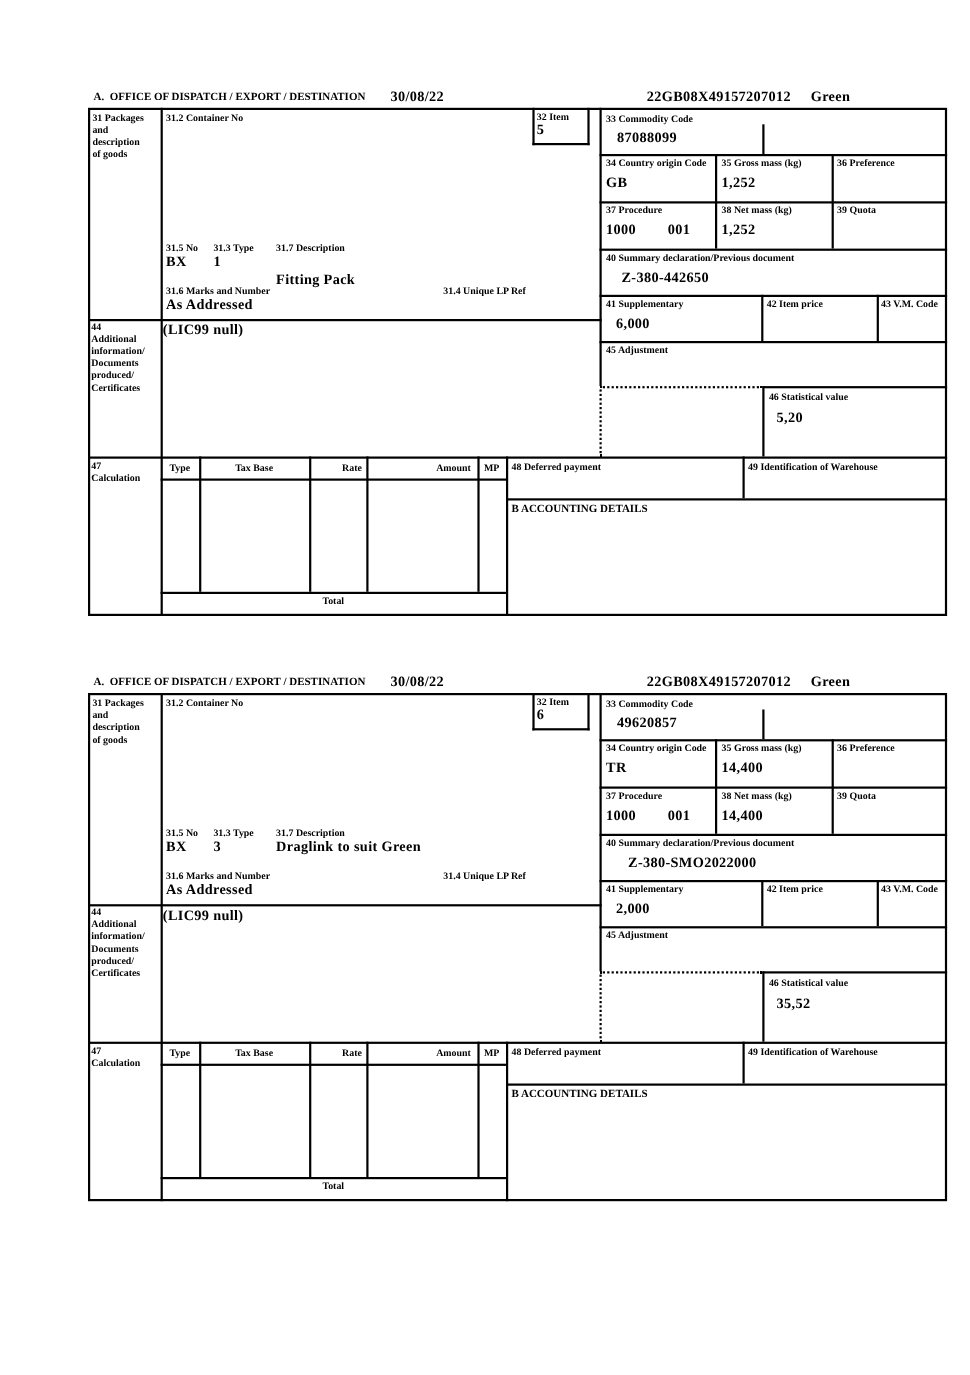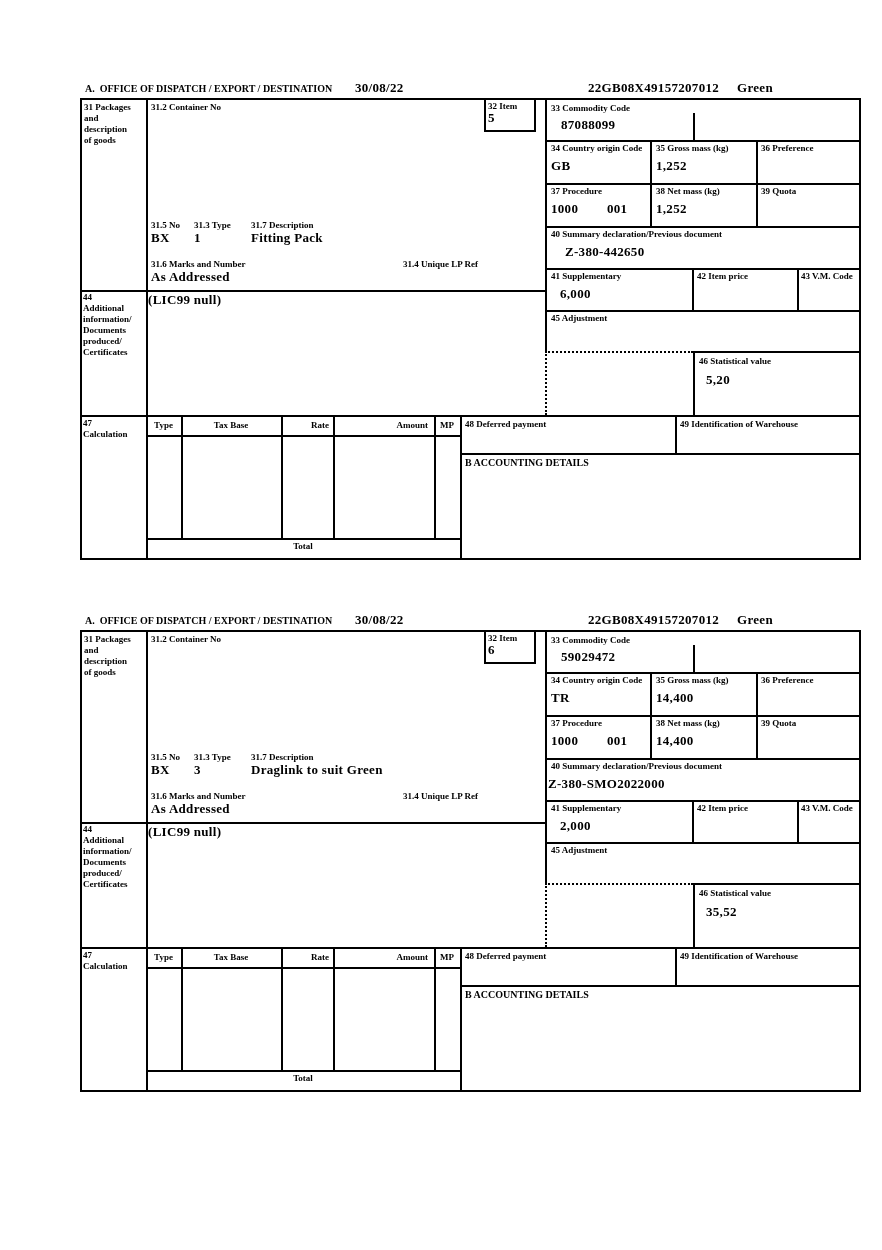--- a/index.html
+++ b/index.html
@@ -84,21 +84,21 @@
     <div class="lbl" style="left:681px;top:106px;">39 Quota</div>
     <div class="val" style="left:471px;top:121px;">1000</div>
     <div class="val" style="left:527px;top:121px;">001</div>
     <div class="val" style="left:576px;top:121px;">1,252</div>
 
     <div class="lbl" style="left:71px;top:140px;">31.5 No</div>
     <div class="lbl" style="left:114px;top:140px;">31.3 Type</div>
     <div class="lbl" style="left:171px;top:140px;">31.7 Description</div>
     <div class="val" style="left:71px;top:150px;">BX</div>
     <div class="val" style="left:114px;top:150px;">1</div>
-    <div class="val" style="left:171px;top:150px;">Fitting Pack</div>
+    <div class="val" style="left:171px;top:166px;">Fitting Pack</div>
 
     <div class="lbl" style="left:71px;top:179px;">31.6 Marks and Number</div>
     <div class="lbl" style="left:323px;top:179px;">31.4 Unique LP Ref</div>
     <div class="val" style="left:71px;top:189px;">As Addressed</div>
 
     <div class="lbl" style="left:471px;top:149px;">40 Summary declaration/Previous document</div>
     <div class="val" style="left:485px;top:164px;">Z-380-442650</div>
     <div class="lbl" style="left:471px;top:191px;">41 Supplementary</div>
     <div class="lbl" style="left:617px;top:191px;">42 Item price</div>
     <div class="lbl" style="left:721px;top:191px;">43 V.M. Code</div>
@@ -167,21 +167,21 @@
     <div class="hl" style="left:380px;top:373px;width:401px;"></div>
 
     <div class="lbl" style="left:4px;top:22px;">31 Packages
 and
 description
 of goods</div>
     <div class="lbl" style="left:71px;top:22px;">31.2 Container No</div>
     <div class="lbl" style="left:408px;top:21px;">32 Item</div>
     <div class="val" style="left:408px;top:30px;">6</div>
     <div class="lbl" style="left:471px;top:23px;">33 Commodity Code</div>
-    <div class="val" style="left:481px;top:37px;">59029472</div>
+    <div class="val" style="left:481px;top:37px;">49620857</div>
 
     <div class="lbl" style="left:471px;top:63px;">34 Country origin Code</div>
     <div class="lbl" style="left:576px;top:63px;">35 Gross mass (kg)</div>
     <div class="lbl" style="left:681px;top:63px;">36 Preference</div>
     <div class="val" style="left:471px;top:78px;">TR</div>
     <div class="val" style="left:576px;top:78px;">14,400</div>
 
     <div class="lbl" style="left:471px;top:106px;">37 Procedure</div>
     <div class="lbl" style="left:576px;top:106px;">38 Net mass (kg)</div>
     <div class="lbl" style="left:681px;top:106px;">39 Quota</div>
@@ -194,21 +194,21 @@
     <div class="lbl" style="left:171px;top:140px;">31.7 Description</div>
     <div class="val" style="left:71px;top:150px;">BX</div>
     <div class="val" style="left:114px;top:150px;">3</div>
     <div class="val" style="left:171px;top:150px;">Draglink to suit Green</div>
 
     <div class="lbl" style="left:71px;top:179px;">31.6 Marks and Number</div>
     <div class="lbl" style="left:323px;top:179px;">31.4 Unique LP Ref</div>
     <div class="val" style="left:71px;top:189px;">As Addressed</div>
 
     <div class="lbl" style="left:471px;top:149px;">40 Summary declaration/Previous document</div>
-    <div class="val" style="left:468px;top:164px;">Z-380-SMO2022000</div>
+    <div class="val" style="left:491px;top:164px;">Z-380-SMO2022000</div>
     <div class="lbl" style="left:471px;top:191px;">41 Supplementary</div>
     <div class="lbl" style="left:617px;top:191px;">42 Item price</div>
     <div class="lbl" style="left:721px;top:191px;">43 V.M. Code</div>
     <div class="val" style="left:480px;top:206px;">2,000</div>
 
     <div class="lbl" style="left:3px;top:212px;">44
 Additional
 information/
 Documents
 produced/

